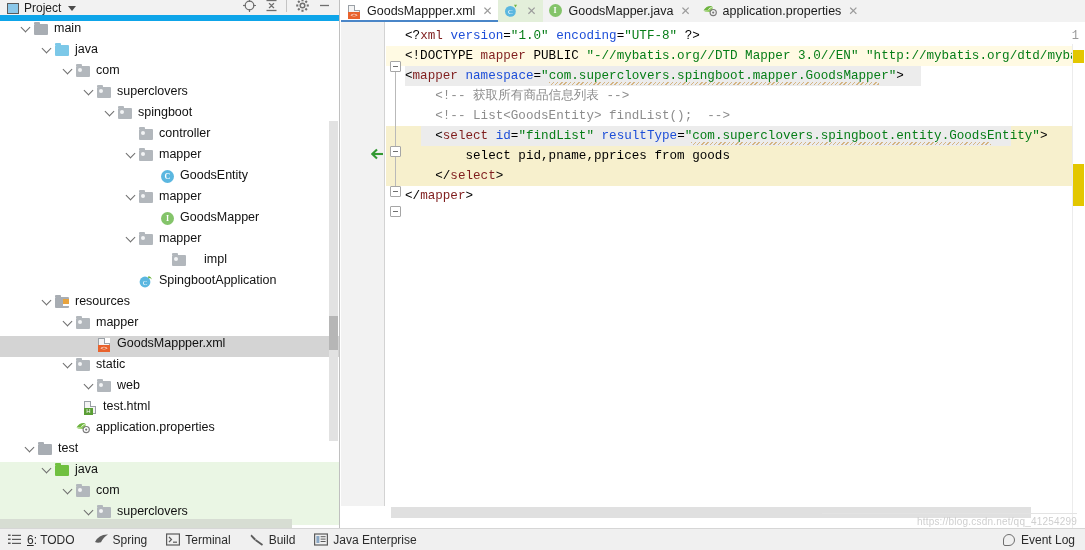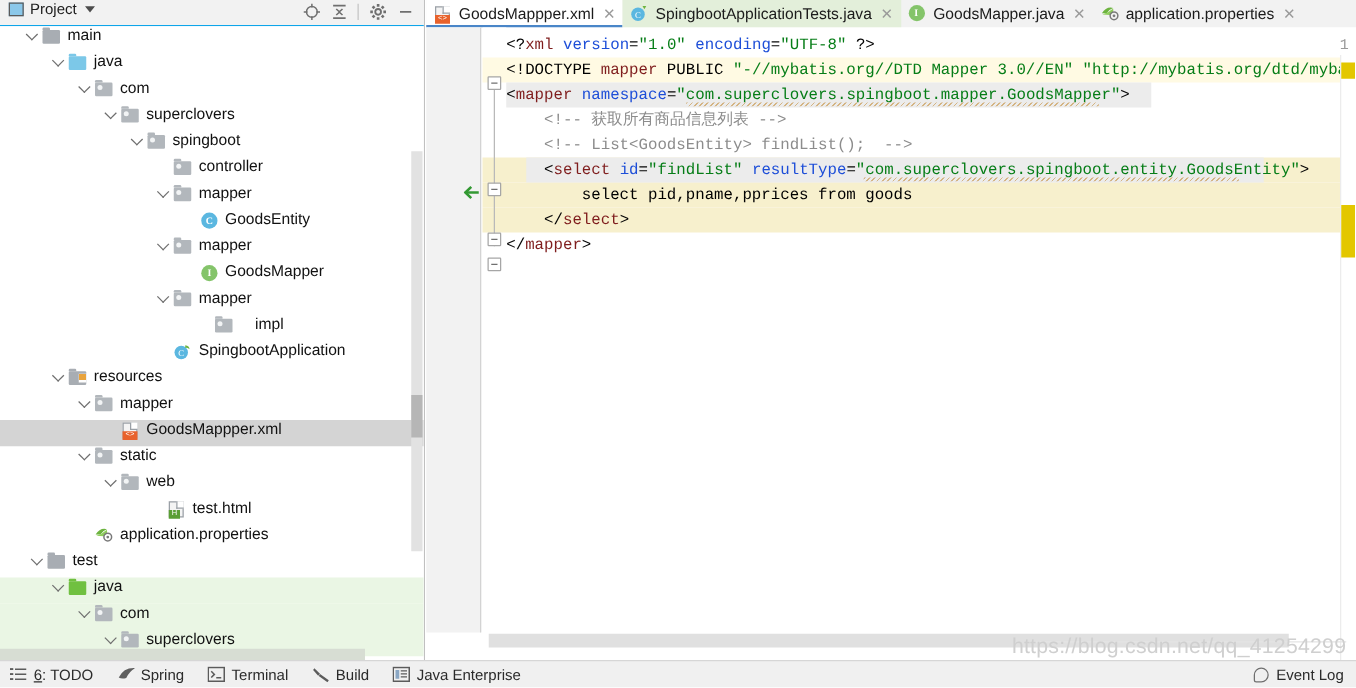--- a/index.html
+++ b/index.html
@@ -18,22 +18,22 @@
   #project-panel {
     position: absolute; left: 0; top: 0;
     width: 340px; height: 528px;
     background: #ffffff;
     border-right: 1px solid #c0c0c0;
   }
   #project-toolbar {
     position: relative;
     height: 21px;
     background: #f2f2f2;
-    border-bottom: 1px solid #0ea5e9;
-    display: flex; align-items: flex-start;
+    border-bottom: 6px solid #0ea5e9;
+    display: flex; align-items: flex-end;
   }
   .proj-title-wrap { display: flex; align-items: center; padding-left: 7px; gap: 5px; }
   .proj-sq {
     width: 12px; height: 11px;
     background: #8bc8ea;
     border: 1px solid #5a5a5a;
   }
   .proj-label { font-size: 12px; color: #1d1d1d; }
   .caret-dn {
     width: 0; height: 0;
@@ -237,21 +237,21 @@
     display:flex; align-items:center;
   }
   .sb-item { display:flex; align-items:center; gap:5px; padding:0 11px 0 8px; font-size:12px; color:#2b2b2b;}
   .sb-ico { width:14px; height:13px; position:relative; flex:0 0 14px;}
   .sb-underline { text-decoration: underline; }
   #event-log { margin-left:auto; display:flex; align-items:center; gap:6px; padding-right:10px; font-size:12px; color:#2b2b2b;}
   .ring { width:12px; height:12px; border:1.6px solid #6f6f6f; border-radius:50% 50% 50% 2px; }
 
   #watermark {
     position:absolute; right: 8px; bottom: 23px;
-    font-size: 17px; color: #cfcfcf;
+    font-size: 10px; color: #cfcfcf;
     letter-spacing: 0.2px;
     font-family: "Liberation Sans", sans-serif;
     white-space: nowrap;
     pointer-events: none;
   }
   #wm-line { position:absolute; right:8px; bottom:36px; width:255px; height:1px; background:#e3e3e3;}
 </style>
 </head>
 <body>
 
@@ -433,21 +433,21 @@
             </span>
             <span class="lbl">static</span>
           </div>
           <div class="trow" style="padding-left: 83px;">
             <span class="arrow open"></span>
             <span class="icon-box">
               <span class="f-pkg"></span>
             </span>
             <span class="lbl">web</span>
           </div>
-          <div class="trow" style="padding-left: 120px;">
+          <div class="trow" style="padding-left: 48px; margin-left: 21px;">
             <span class="arrow"></span>
             <span class="icon-box">
               <span class="ic-html"></span>
             </span>
             <span class="lbl">test.html</span>
           </div>
           <div class="trow" style="padding-left: 62px;">
             <span class="arrow"></span>
             <span class="icon-box">
               <span class="ic-props"><svg width="16" height="14" viewBox="0 0 16 14">
@@ -505,21 +505,20 @@
           <span class="tab-close">✕</span>
         </div>
         <div class="tab greentab">
           <span class="tab-ico">
             <span style="position:absolute;left:1px;top:1px;"><svg width="14" height="14" viewBox="0 0 14 14">
                 <circle cx="6.4" cy="7.4" r="5.4" fill="#5bb7e0"></circle>
                 <text x="6.4" y="10.4" font-size="7" fill="#ffffff" text-anchor="middle" font-family="Liberation Serif, serif">C</text>
                 <path d="M10 0.8 l3 0 l-1.5 2.6 z" fill="#6db33f"></path>
               </svg></span>
           </span>
-          <span class="tab-label">SpingbootApplicationTests.java</span>
           <span class="tab-close">✕</span>
         </div>
         <div class="tab">
           <span class="tab-ico">
             <span class="circ-i" style="left:1px;top:1px;">I</span>
           </span>
           <span class="tab-label">GoodsMapper.java</span>
           <span class="tab-close">✕</span>
         </div>
         <div class="tab">

